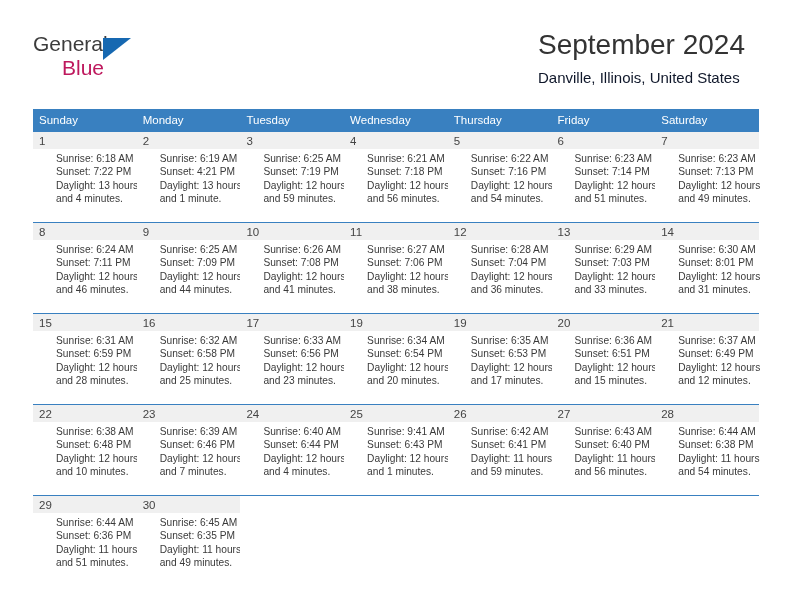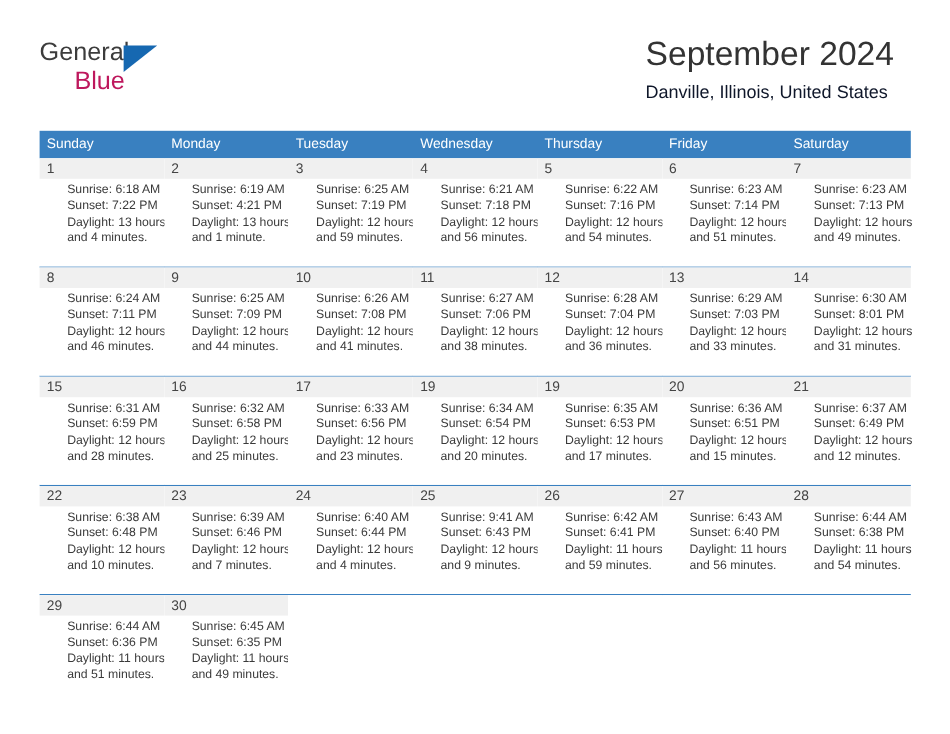--- a/index.html
+++ b/index.html
@@ -389,21 +389,21 @@
               <div>Daylight: 12 hours</div>
               <div>and 4 minutes.</div>
             </div>
           </div>
           <div class="day-cell">
             <div class="day-num-band">25</div>
             <div class="day-info">
               <div>Sunrise: 9:41 AM</div>
               <div>Sunset: 6:43 PM</div>
               <div>Daylight: 12 hours</div>
-              <div>and 9 minutes.</div>
+              <div>and 1 minutes.</div>
             </div>
           </div>
           <div class="day-cell">
             <div class="day-num-band">26</div>
             <div class="day-info">
               <div>Sunrise: 6:42 AM</div>
               <div>Sunset: 6:41 PM</div>
               <div>Daylight: 11 hours</div>
               <div>and 59 minutes.</div>
             </div>

